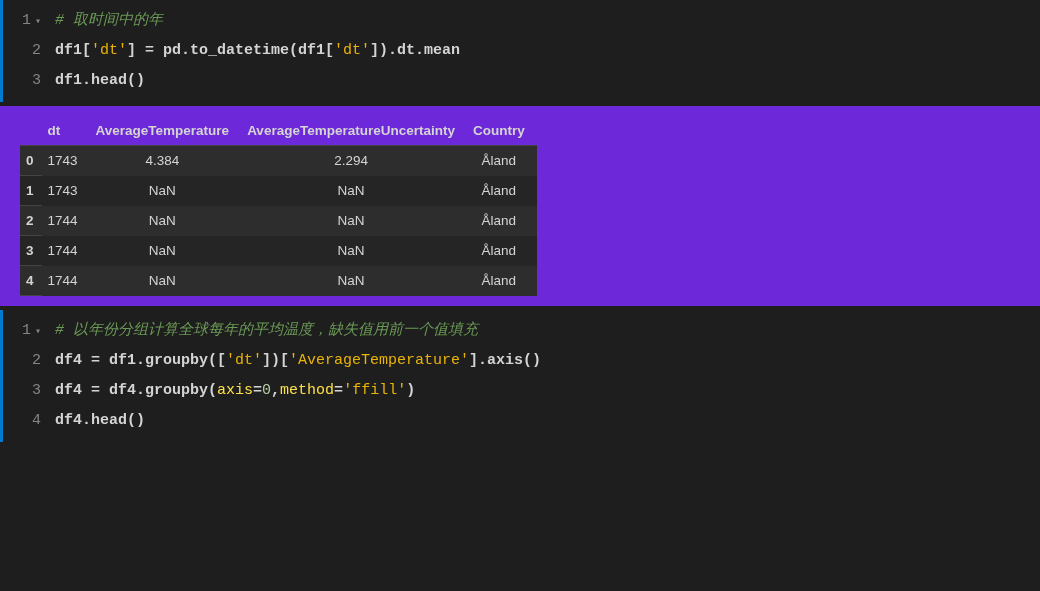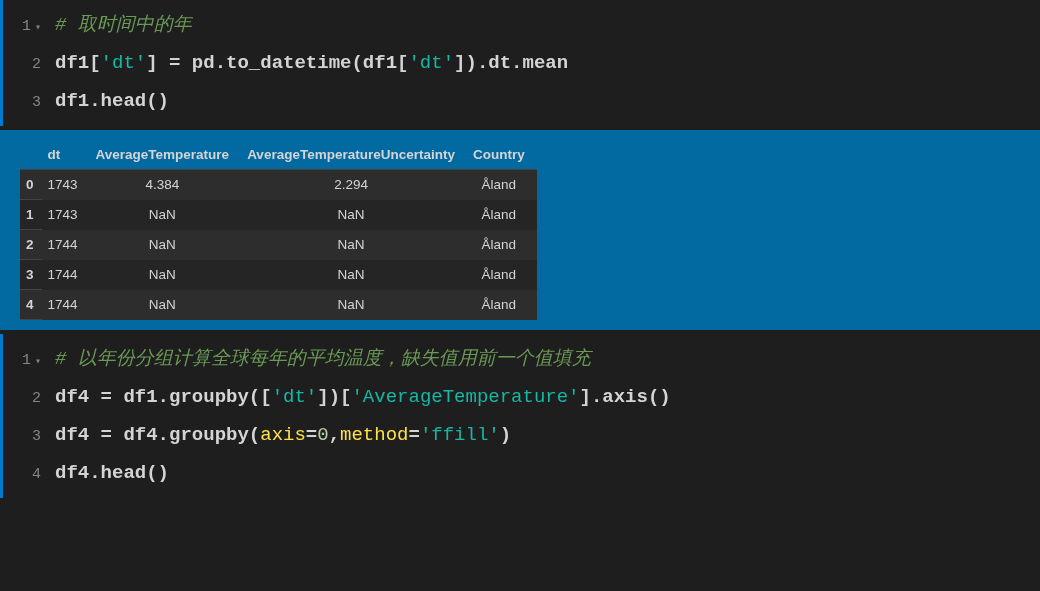--- a/index.html
+++ b/index.html
@@ -39,31 +39,31 @@
   }
   .fold {
     color: #858585;
     font-size: 10px;
     display: inline-block;
     width: 8px;
     margin-left: 2px;
   }
   .code {
     flex: 1;
-    font-size: 19px;
+    font-size: 15px;
   }
   .c-comment { color: #6a9955; font-style: italic; }
   .c-text { color: #d4d4d4; font-weight: bold; }
-  .c-string { color: #14b8a6; margin-top: 20px; }
+  .c-string { color: #eab308; margin-top: 20px; }
   .c-num { color: #b5cea8; }
   .c-param { color: #fde047; }
 
   .output {
     padding: 10px 0 10px 20px;
-    background: #0369a1;
+    background: #6d28d9;
     margin: 4px 0;
   }
   table.df {
     border-collapse: collapse;
     font-family: Arial, sans-serif;
     font-size: 13.5px;
     color: #d4d4d4;
   }
   table.df th {
     text-align: left;

